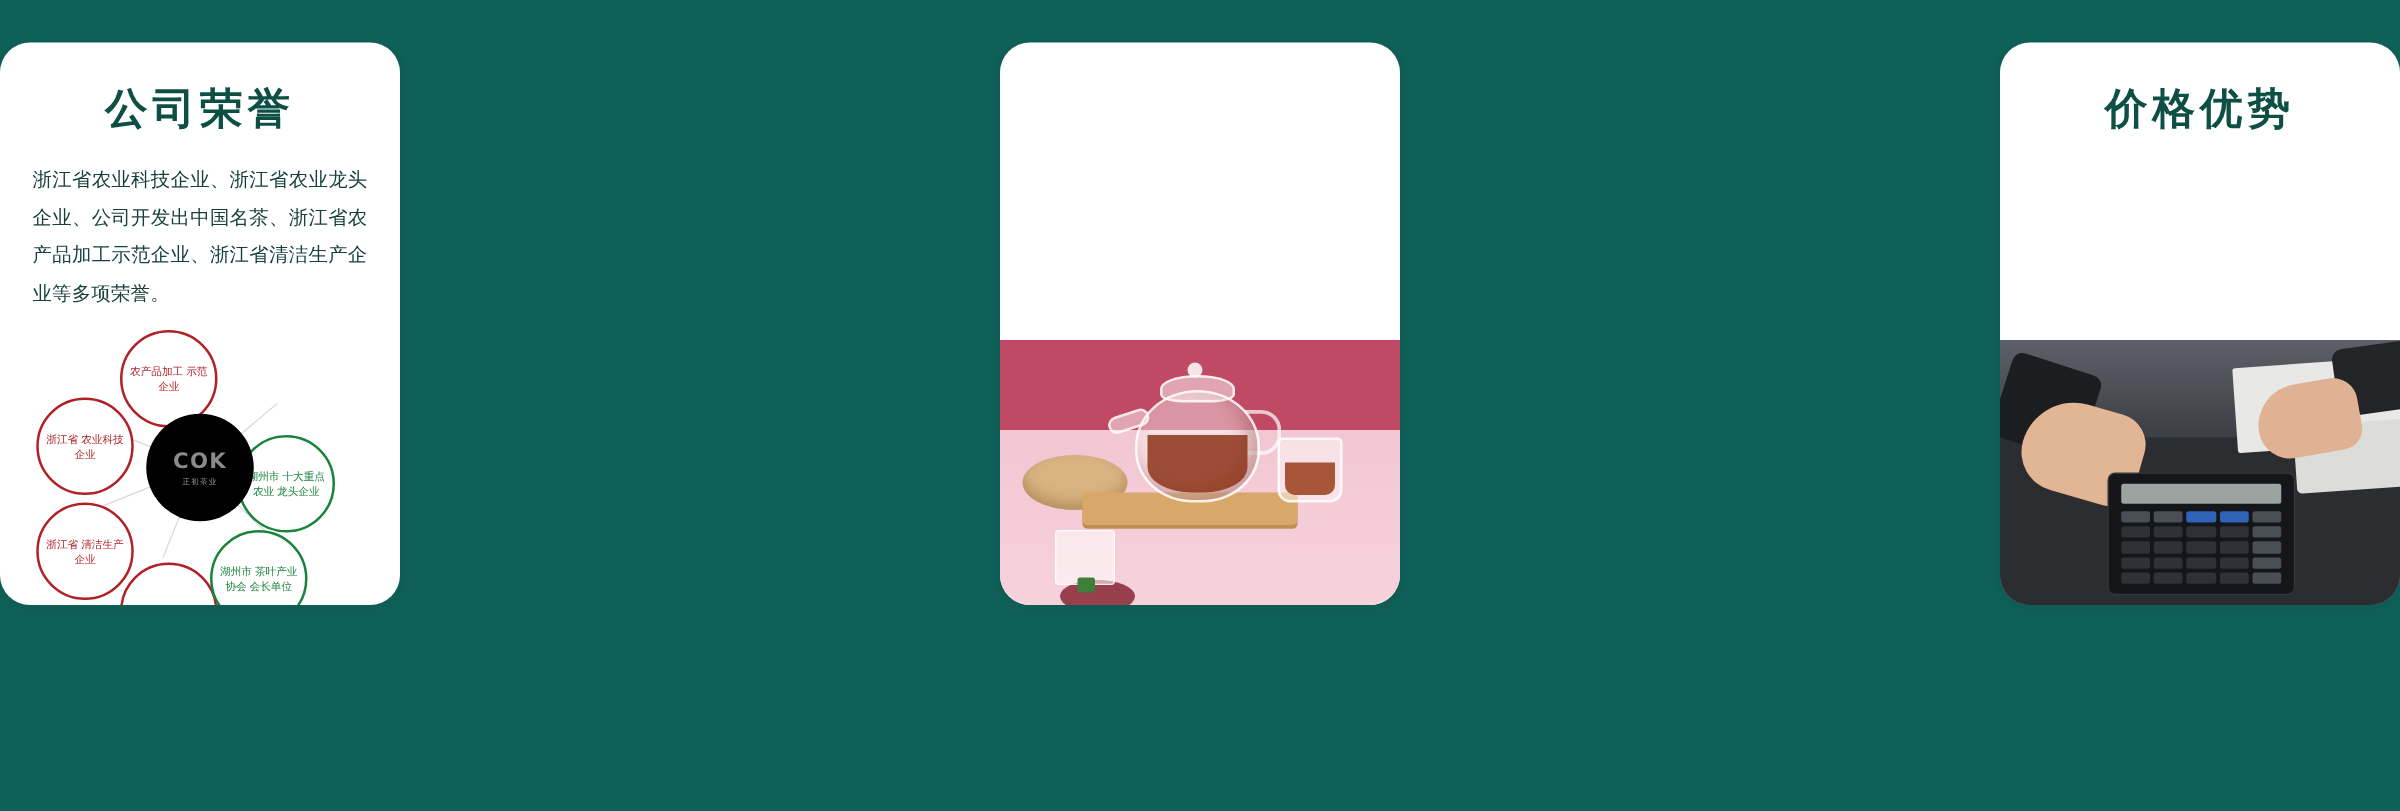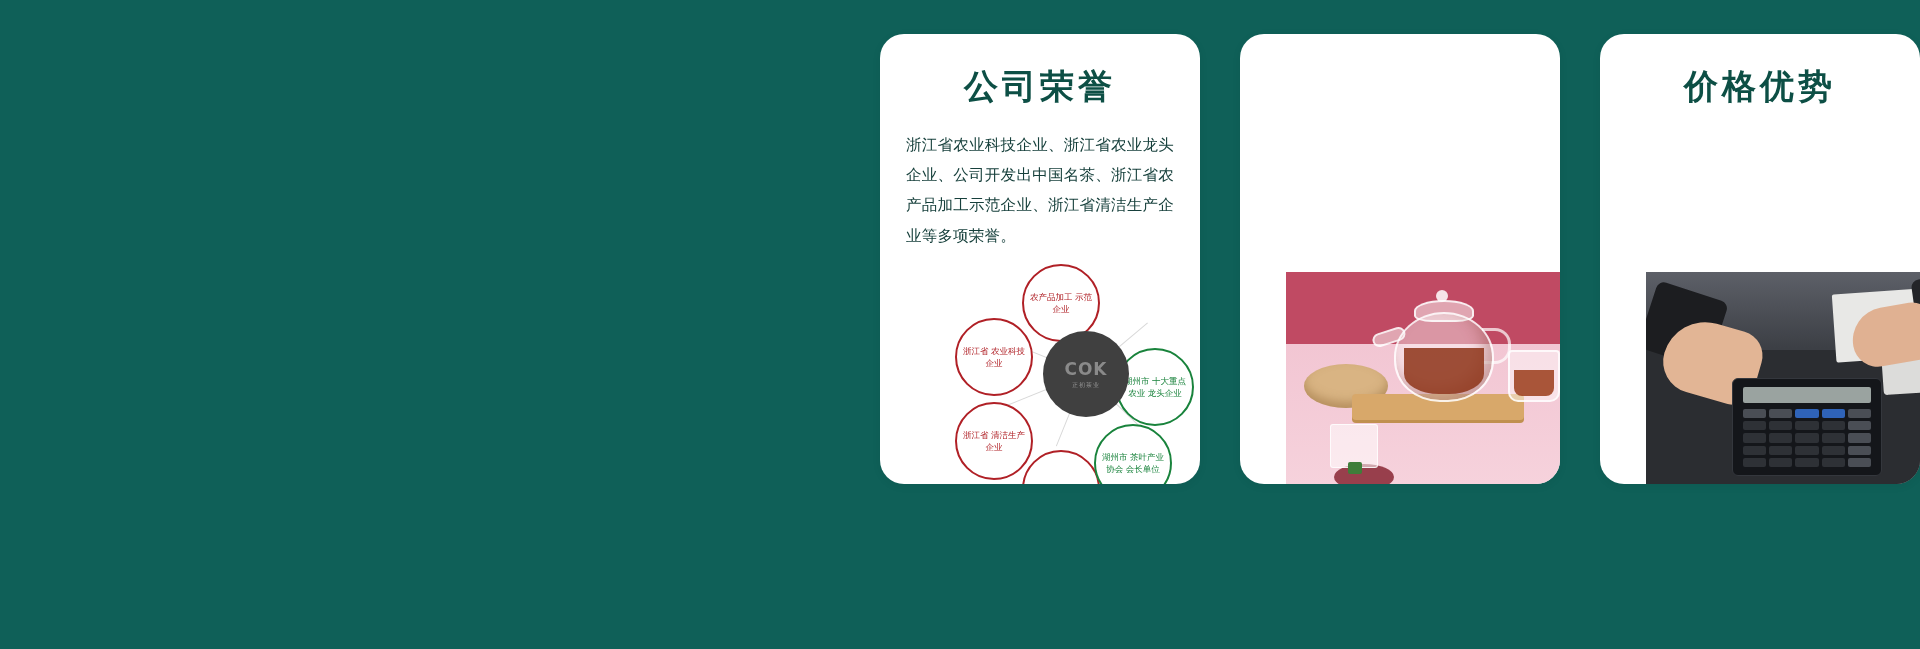--- a/index.html
+++ b/index.html
@@ -5,47 +5,47 @@
   html,body{margin:0;padding:0;}
   body{
     width:1920px;height:649px;
     background:#0f6058;
     font-family:"Liberation Sans","DejaVu Sans",sans-serif;
     overflow:hidden;
   }
   .stage{position:relative;width:1920px;height:649px;background:#0f6058;}
   .cards{
     position:absolute;left:0;top:0;width:1920px;height:649px;
-    display:flex;justify-content:flex-end;align-items:flex-start;
+    display:flex;justify-content:space-between;align-items:flex-start;
     gap:40px;padding-top:34px;box-sizing:border-box;
   }
   .card{
     width:320px;height:450px;background:#ffffff;border-radius:24px;
     position:relative;overflow:hidden;display:flex;flex-direction:column;
     box-shadow:0 2px 10px rgba(0,0,0,.06);
   }
   .card-title{
     text-align:center;margin:0;padding:30px 0 4px 0;
     font-family:"DejaVu Serif","Liberation Serif",serif;
     font-size:34px;font-weight:700;letter-spacing:4px;
     color:#0d4f45;
   }
   .card-body{
     padding:16px 26px 0 26px;margin:0;
     font-size:15.5px;line-height:1.95;color:#17403c;
     text-align:justify;letter-spacing:.2px;
   }
-  .card-media{margin-top:auto;width:100%;margin-left:46px;}
+  .card-media{margin-top:auto;width:100%;}
 
   
   .diagram{position:relative;width:320px;height:220px;}
   .hub{
     position:absolute;left:50%;top:50%;transform:translate(-50%,-50%);
     width:86px;height:86px;border-radius:50%;
-    background:#404040;display:flex;flex-direction:column;
+    background:#000000;display:flex;flex-direction:column;
     align-items:center;justify-content:center;
   }
   .hub-mark{font-size:17px;font-weight:700;color:#8a8a8a;letter-spacing:1px;
             font-family:"DejaVu Sans",sans-serif;}
   .hub-sub{font-size:6px;color:#9a9a9a;letter-spacing:1px;margin-top:2px;}
   .spoke{position:absolute;left:50%;top:50%;height:1px;background:#d8d8d8;
          transform-origin:0 0;}
   .badge{
     position:absolute;width:78px;height:78px;border-radius:50%;
     background:#fff;border:2px solid #b02026;

